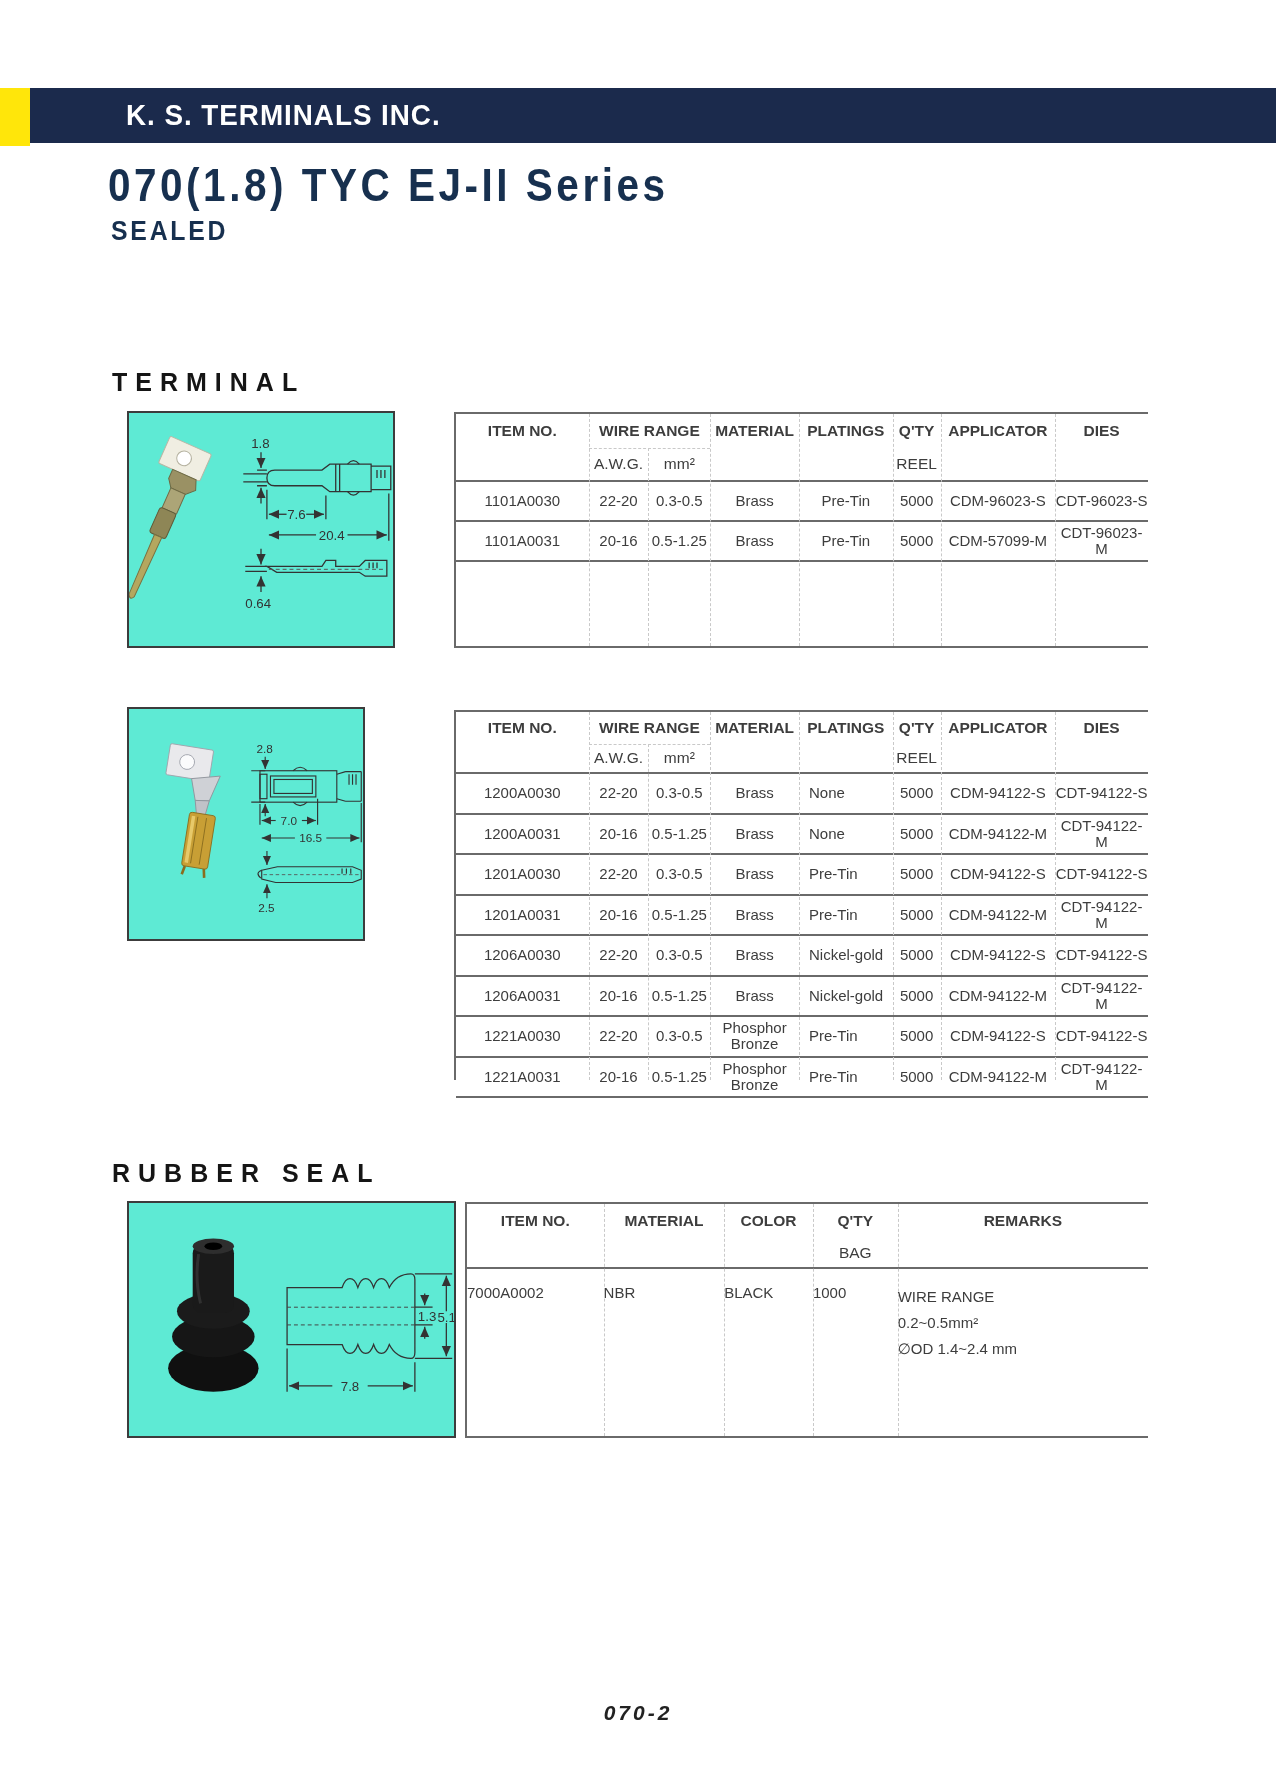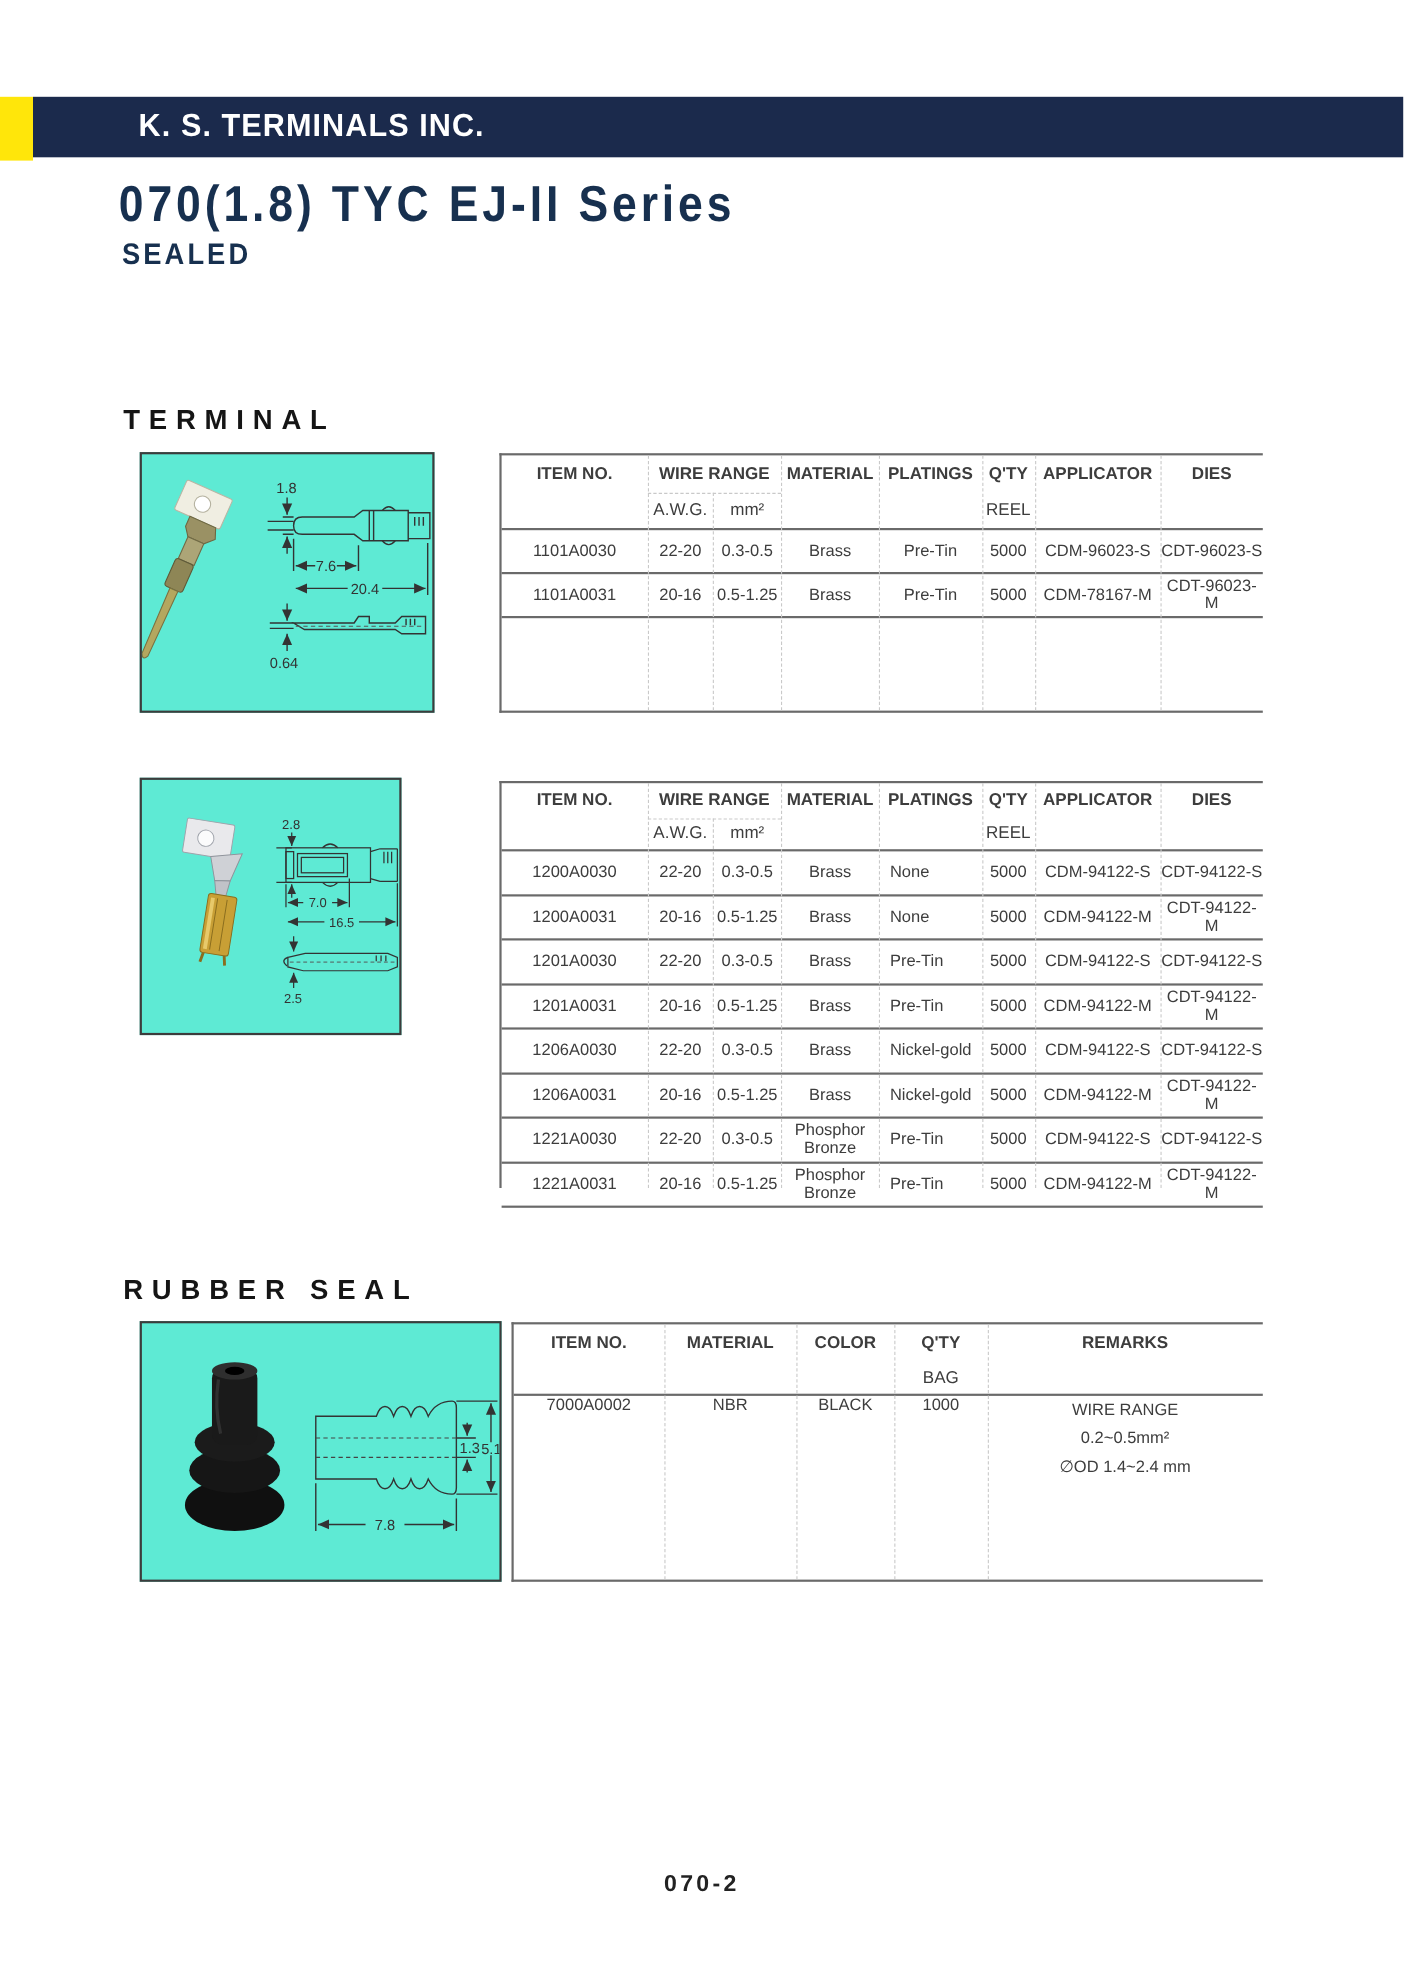--- a/index.html
+++ b/index.html
@@ -51,32 +51,32 @@
 
   .trow{font-size:15px;border-bottom:2px solid #6a6a6a;}
   #t1 .trow{height:38px;}
   #t2 .trow{height:38.5px;}
   .trow .cell{display:flex;align-items:center;justify-content:center;text-align:center;
               line-height:16px;white-space:pre-line;}
   #t2 .col-platings{justify-content:flex-start;text-align:left;padding-left:10px;box-sizing:border-box;}
 
   
   #t3 .data-row{height:169px;font-size:15px;}
-  #t3 .data-row .cell{display:block;text-align:center;padding-top:0;}
+  #t3 .data-row .cell{display:block;padding-top:15px;}
   #t3 .remarks-cell div{line-height:26px;}
 
   
   .vl{position:absolute;top:0;bottom:0;width:0;border-left:1px dashed #c9c9c9;}
   .vl.sub{top:34px;}
   #t2 .vl.sub{top:32px;}
   .hdash{position:absolute;height:0;border-top:1px dashed #c9c9c9;}
 
   
   .footer{position:absolute;left:0;right:0;top:1701px;text-align:center;color:#222;
-          font-size:21px;font-weight:bold;letter-spacing:3px;}
+          font-size:21px;font-weight:bold;letter-spacing:3px;font-style:italic;}
 
   
   .ln{stroke:#333;stroke-width:1.3;fill:none;}
   .dim{font-size:13.5px;fill:#333;}
 </style>
 </head>
 <body>
 
 <div class="page">
 
@@ -171,21 +171,21 @@
           <div class="cell col-applicator">CDM-96023-S</div>
           <div class="cell col-dies">CDT-96023-S</div>
         </div>
         <div class="trow tg1">
           <div class="cell col-item">1101A0031</div>
           <div class="cell col-awg">20-16</div>
           <div class="cell col-mm2">0.5-1.25</div>
           <div class="cell col-material">Brass</div>
           <div class="cell col-platings">Pre-Tin</div>
           <div class="cell col-qty">5000</div>
-          <div class="cell col-applicator">CDM-78167-M</div>
+          <div class="cell col-applicator">CDM-57099-M</div>
           <div class="cell col-dies">CDT-96023-M</div>
         </div>
       </div>
   </div>
 
   <div class="imgbox" id="box2">
     <svg viewBox="0 0 268 234">
       <defs>
         <marker id="a2" viewBox="0 0 10 10" refX="9" refY="5" markerWidth="9" markerHeight="9" orient="auto-start-reverse">
           <path d="M0,1 L9,5 L0,9 z" fill="#333"></path>

